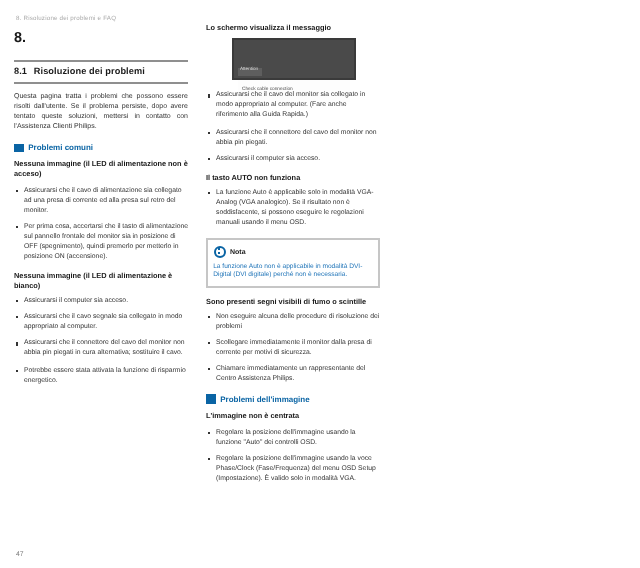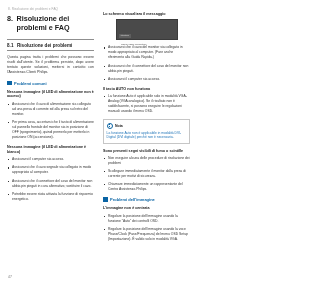--- a/index.html
+++ b/index.html
@@ -216,21 +216,20 @@
 <div class="page">
 
   <div class="running-head">8. Risoluzione dei problemi e FAQ</div>
 
   <div class="columns">
 
     <div class="col">
 
       <div class="chapter-title">
         <span class="chapter-num">8.</span>
-        <span class="chapter-text">Risoluzione dei problemi e FAQ</span>
       </div>
 
       <div class="section-head">
         <span class="section-num">8.1</span>
         <span>Risoluzione dei problemi</span>
       </div>
 
       <p class="body">Questa pagina tratta i problemi che possono essere risolti dall'utente. Se il problema persiste, dopo avere tentato queste soluzioni, mettersi in contatto con l'Assistenza Clienti Philips.</p>
 
       <div class="marker-head">

